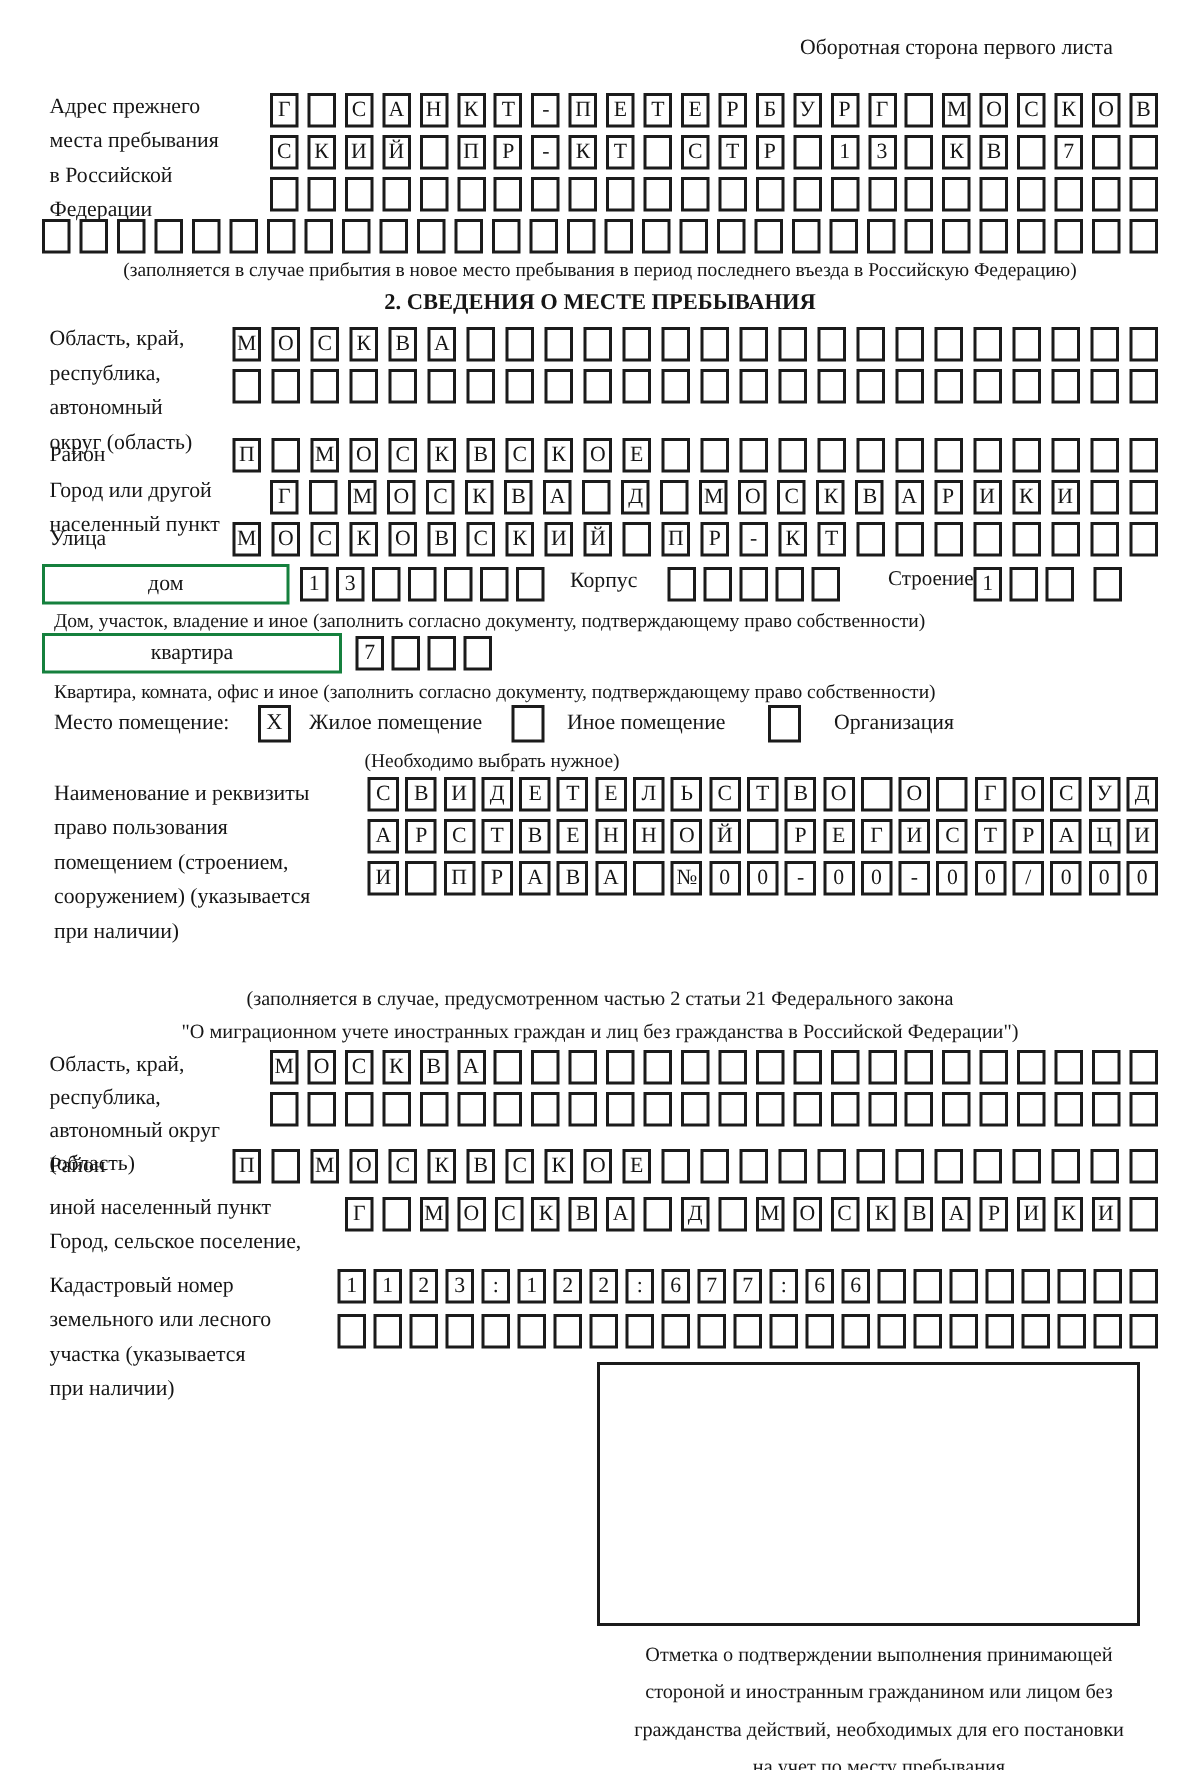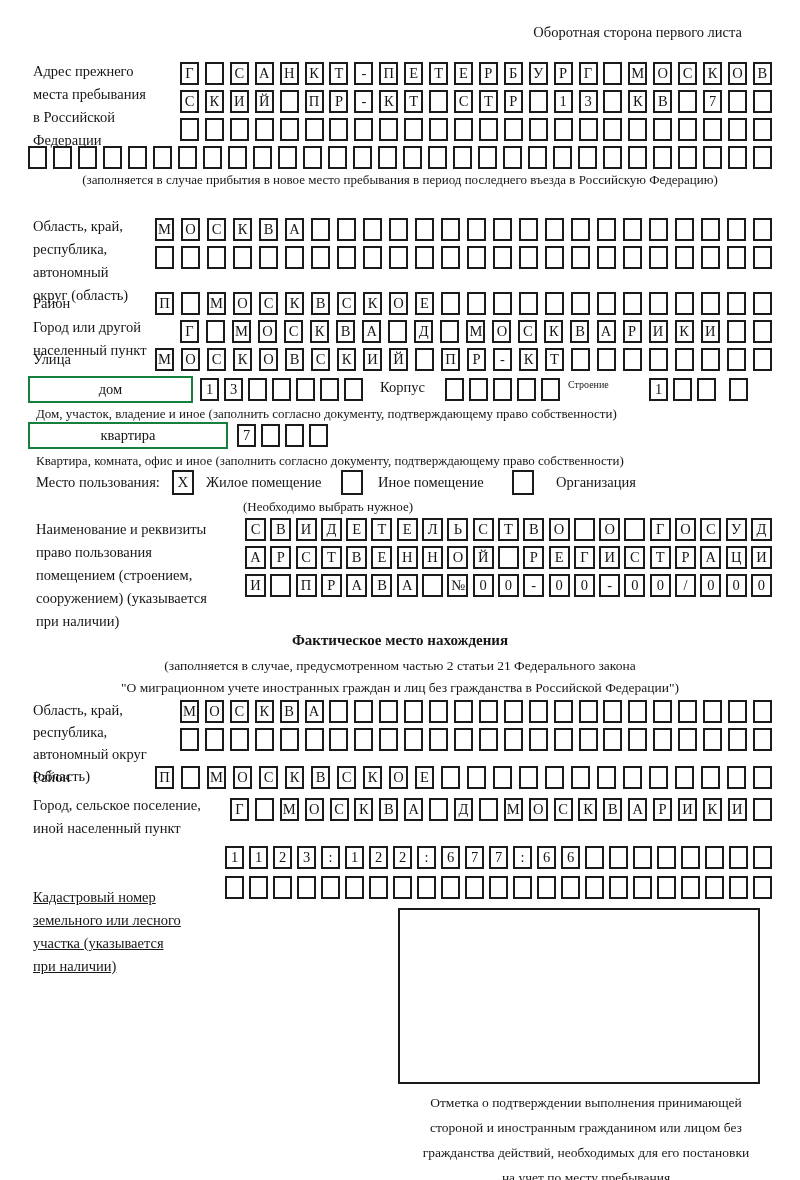--- a/index.html
+++ b/index.html
@@ -140,20 +140,21 @@
       <span class="cell"></span>
       <span class="cell"></span>
       <span class="cell"></span>
       <span class="cell"></span>
       <span class="cell"></span>
       <span class="cell"></span>
       <span class="cell"></span>
     </div>
   <div class="abs note center" style="top:172px;">(заполняется в случае прибытия в новое место пребывания в период последнего въезда в Российскую Федерацию)</div>
 
+  <div class="abs title center" style="top:194px;">2. СВЕДЕНИЯ О МЕСТЕ ПРЕБЫВАНИЯ</div>
 
   <div class="abs lbl" style="left:33px;top:215px;width:125px;">
     <div>Область, край,</div>
     <div>республика,</div>
     <div>автономный</div>
     <div>округ (область)</div>
   </div>
   <div class="abs cellrow" style="left:155px;top:218px;width:617px;">
       <span class="cell">М</span>
       <span class="cell">О</span>
@@ -304,41 +305,41 @@
       <span class="cell"></span>
     </div>
   <div class="abs" style="left:380px;top:379px;font-size:14.5px;">Корпус</div>
   <div class="abs cellgroup" style="left:445px;top:378px;">
       <span class="cell"></span>
       <span class="cell"></span>
       <span class="cell"></span>
       <span class="cell"></span>
       <span class="cell"></span>
     </div>
-  <div class="abs" style="left:568px;top:379px;font-size:10px;">Строение</div>
+  <div class="abs" style="left:592px;top:379px;font-size:14px;">Строение</div>
   <div class="abs cellgroup" style="left:649px;top:378px;">
       <span class="cell">1</span>
       <span class="cell"></span>
       <span class="cell"></span>
     </div>
   <div class="abs cellgroup" style="left:729px;top:378px;">
       <span class="cell"></span>
     </div>
   <div class="abs note" style="left:36px;top:406px;">Дом, участок, владение и иное (заполнить согласно документу, подтверждающему право собственности)</div>
 
   <div class="abs bigbox" style="left:28px;top:422px;width:200px;">квартира</div>
   <div class="abs cellgroup" style="left:237px;top:424px;">
       <span class="cell">7</span>
       <span class="cell"></span>
       <span class="cell"></span>
       <span class="cell"></span>
     </div>
   <div class="abs note" style="left:36px;top:453px;">Квартира, комната, офис и иное (заполнить согласно документу, подтверждающему право собственности)</div>
 
-  <div class="abs opt" style="left:36px;top:470px;">Место пользования:</div>
+  <div class="abs opt" style="left:36px;top:470px;">Место помещение:</div>
   <div class="abs chk" style="left:172px;top:470px;">X</div>
   <div class="abs opt" style="left:206px;top:470px;">Жилое помещение</div>
   <div class="abs chk" style="left:341px;top:470px;"></div>
   <div class="abs opt" style="left:378px;top:470px;">Иное помещение</div>
   <div class="abs chk" style="left:512px;top:470px;"></div>
   <div class="abs opt" style="left:556px;top:470px;">Организация</div>
   <div class="abs note" style="left:198px;top:499px;width:260px;text-align:center;">(Необходимо выбрать нужное)</div>
 
   <div class="abs lbl" style="left:36px;top:518px;width:205px;">
     <div>Наименование и реквизиты</div>
@@ -410,21 +411,20 @@
       <span class="cell">0</span>
       <span class="cell">-</span>
       <span class="cell">0</span>
       <span class="cell">0</span>
       <span class="cell">/</span>
       <span class="cell">0</span>
       <span class="cell">0</span>
       <span class="cell">0</span>
     </div>
 
-  <div class="abs title center" style="top:632px;">Фактическое место нахождения</div>
   <div class="abs note center" style="top:658px;font-size:13.5px;">(заполняется в случае, предусмотренном частью 2 статьи 21 Федерального закона</div>
   <div class="abs note center" style="top:680px;font-size:13.5px;">"О миграционном учете иностранных граждан и лиц без гражданства в Российской Федерации")</div>
 
   <div class="abs lbl22" style="left:33px;top:699px;width:150px;">
     <div>Область, край,</div>
     <div>республика,</div>
     <div>автономный округ</div>
     <div>(область)</div>
   </div>
   <div class="abs cellrow" style="left:180px;top:700px;width:592px;">
@@ -502,22 +502,22 @@
       <span class="cell"></span>
       <span class="cell"></span>
       <span class="cell"></span>
       <span class="cell"></span>
       <span class="cell"></span>
       <span class="cell"></span>
       <span class="cell"></span>
     </div>
 
   <div class="abs lbl" style="left:33px;top:794px;width:200px;">
+    <div>иной населенный пункт</div>
     <div>Город, сельское поселение,</div>
-    <div>иной населенный пункт</div>
   </div>
   <div class="abs cellrow" style="left:230px;top:798px;width:542px;">
       <span class="cell">Г</span>
       <span class="cell"></span>
       <span class="cell">М</span>
       <span class="cell">О</span>
       <span class="cell">С</span>
       <span class="cell">К</span>
       <span class="cell">В</span>
       <span class="cell">А</span>
@@ -530,21 +530,21 @@
       <span class="cell">К</span>
       <span class="cell">В</span>
       <span class="cell">А</span>
       <span class="cell">Р</span>
       <span class="cell">И</span>
       <span class="cell">К</span>
       <span class="cell">И</span>
       <span class="cell"></span>
     </div>
 
-  <div class="abs lbl" style="left:33px;top:886px;width:195px;text-decoration:underline;">
+  <div class="abs lbl" style="left:33px;top:846px;width:195px;">
     <div>Кадастровый номер</div>
     <div>земельного или лесного</div>
     <div>участка (указывается</div>
     <div>при наличии)</div>
   </div>
   <div class="abs cellrow" style="left:225px;top:846px;width:547px;">
       <span class="cell">1</span>
       <span class="cell">1</span>
       <span class="cell">2</span>
       <span class="cell">3</span>

